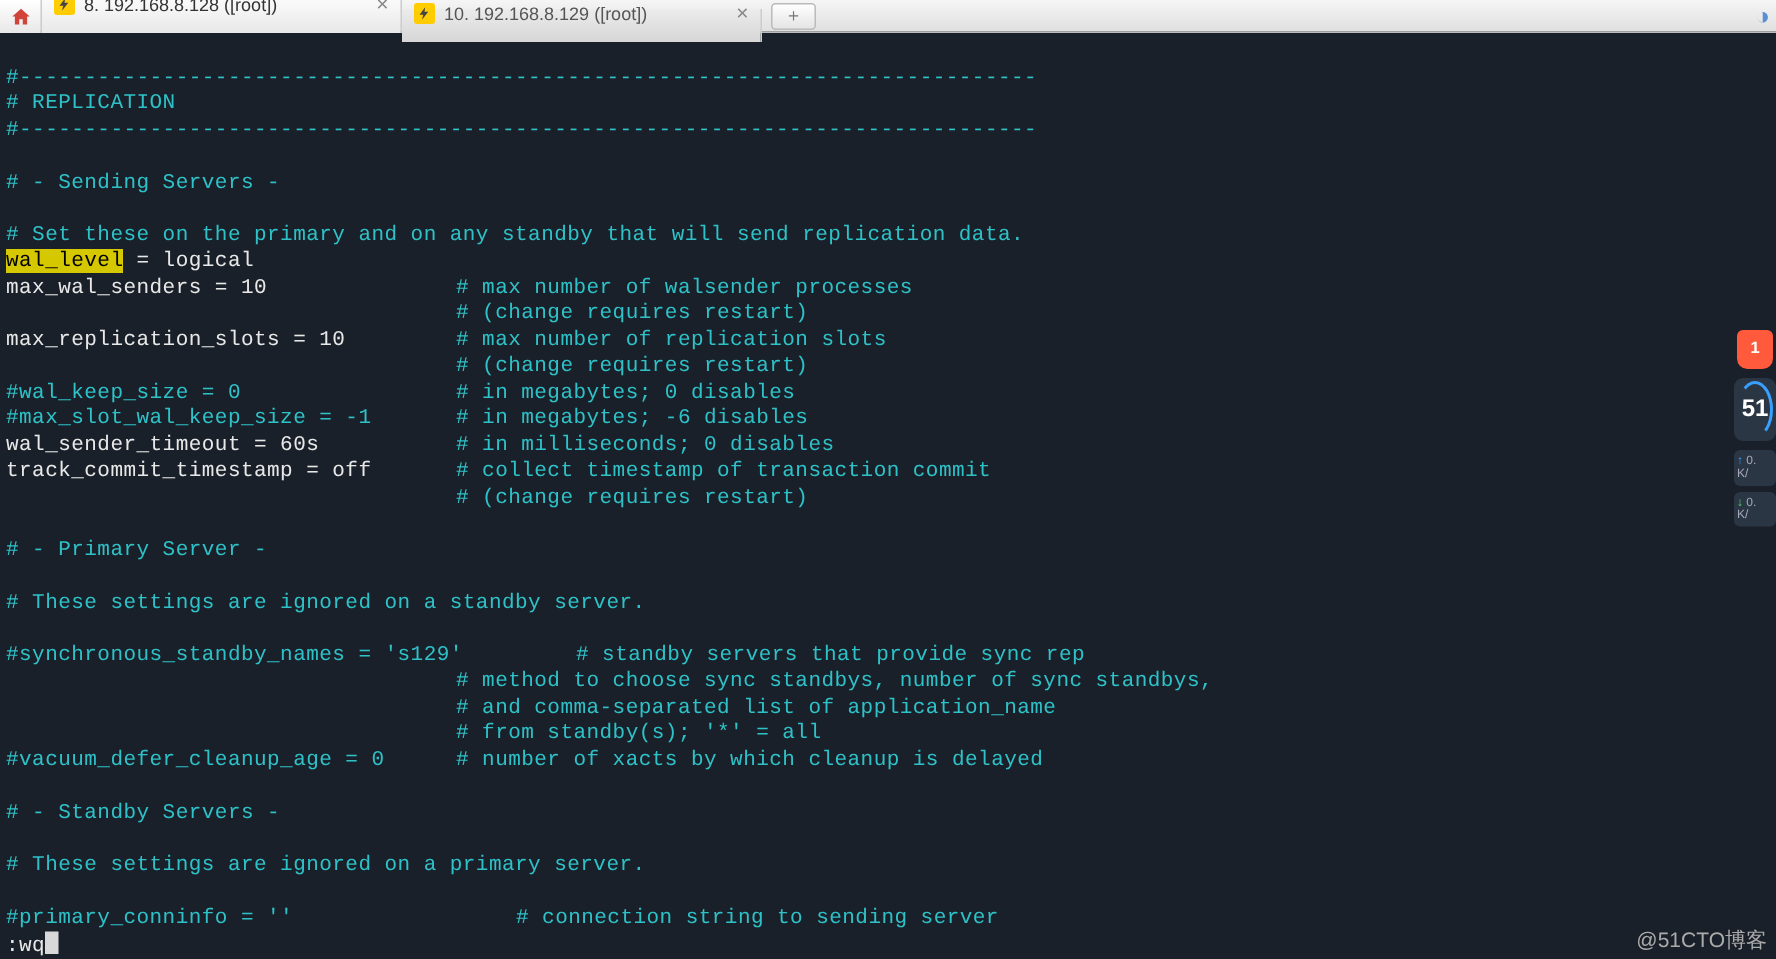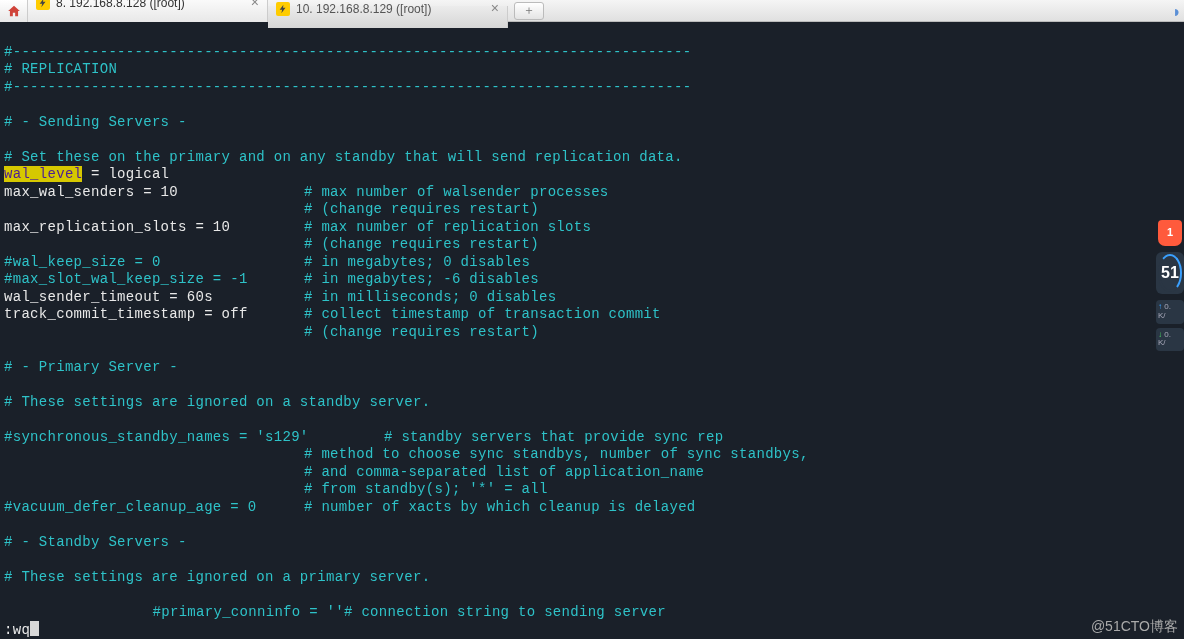--- a/index.html
+++ b/index.html
@@ -74,21 +74,21 @@
   color:#5a8fd6;
   font-size:16px;
 }
 .terminal {
   padding: 4px 4px;
   white-space: pre;
   letter-spacing: 0.3px;
 }
 .cyan { color: #2ec2c8; }
 .white { color: #e8e8e8; }
-.hl { background: #d6c800; color: #4c1d95; }
+.hl { background: #d6c800; color: #000000; }
 .cursor {
   display:inline-block;
   width: 9px; height: 15px;
   background: #d8d8d8;
   vertical-align: -2px;
 }
 .sidebar-widget {
   position: absolute;
   right: 0px;
   top: 220px;
@@ -202,21 +202,21 @@
 <span><span class="cyan" style="display:inline-block;width:380px;">#synchronous_standby_names = 's129'</span><span class="cyan"># standby servers that provide sync rep</span></span>
 <span><span style="display:inline-block;width:300px;"></span><span class="cyan"># method to choose sync standbys, number of sync standbys,</span></span>
 <span><span style="display:inline-block;width:300px;"></span><span class="cyan"># and comma-separated list of application_name</span></span>
 <span><span style="display:inline-block;width:300px;"></span><span class="cyan"># from standby(s); '*' = all</span></span>
 <span><span class="cyan" style="display:inline-block;width:300px;">#vacuum_defer_cleanup_age = 0</span><span class="cyan"># number of xacts by which cleanup is delayed</span></span>
 <span> </span>
 <span class="cyan"># - Standby Servers -</span>
 <span> </span>
 <span class="cyan"># These settings are ignored on a primary server.</span>
 <span> </span>
-<span><span class="cyan" style="display:inline-block;width:340px;text-align:right;">#primary_conninfo = ''</span><span class="cyan"># connection string to sending server</span></span>
+<span><span class="cyan" style="display:inline-block;width:340px;">#primary_conninfo = ''</span><span class="cyan"># connection string to sending server</span></span>
 <span class="white"><span>:wq</span><span class="cursor"></span></span>
 </div>
 
 <div class="sidebar-widget">
   <div class="shield">1</div>
   <div class="gauge">
       <span>51</span>
     </div>
   <div class="netstat"><span class="up">↑</span> <span>0.</span><br><span>K/</span></div>
   <div class="netstat"><span class="down">↓</span> <span>0.</span><br><span>K/</span></div>

